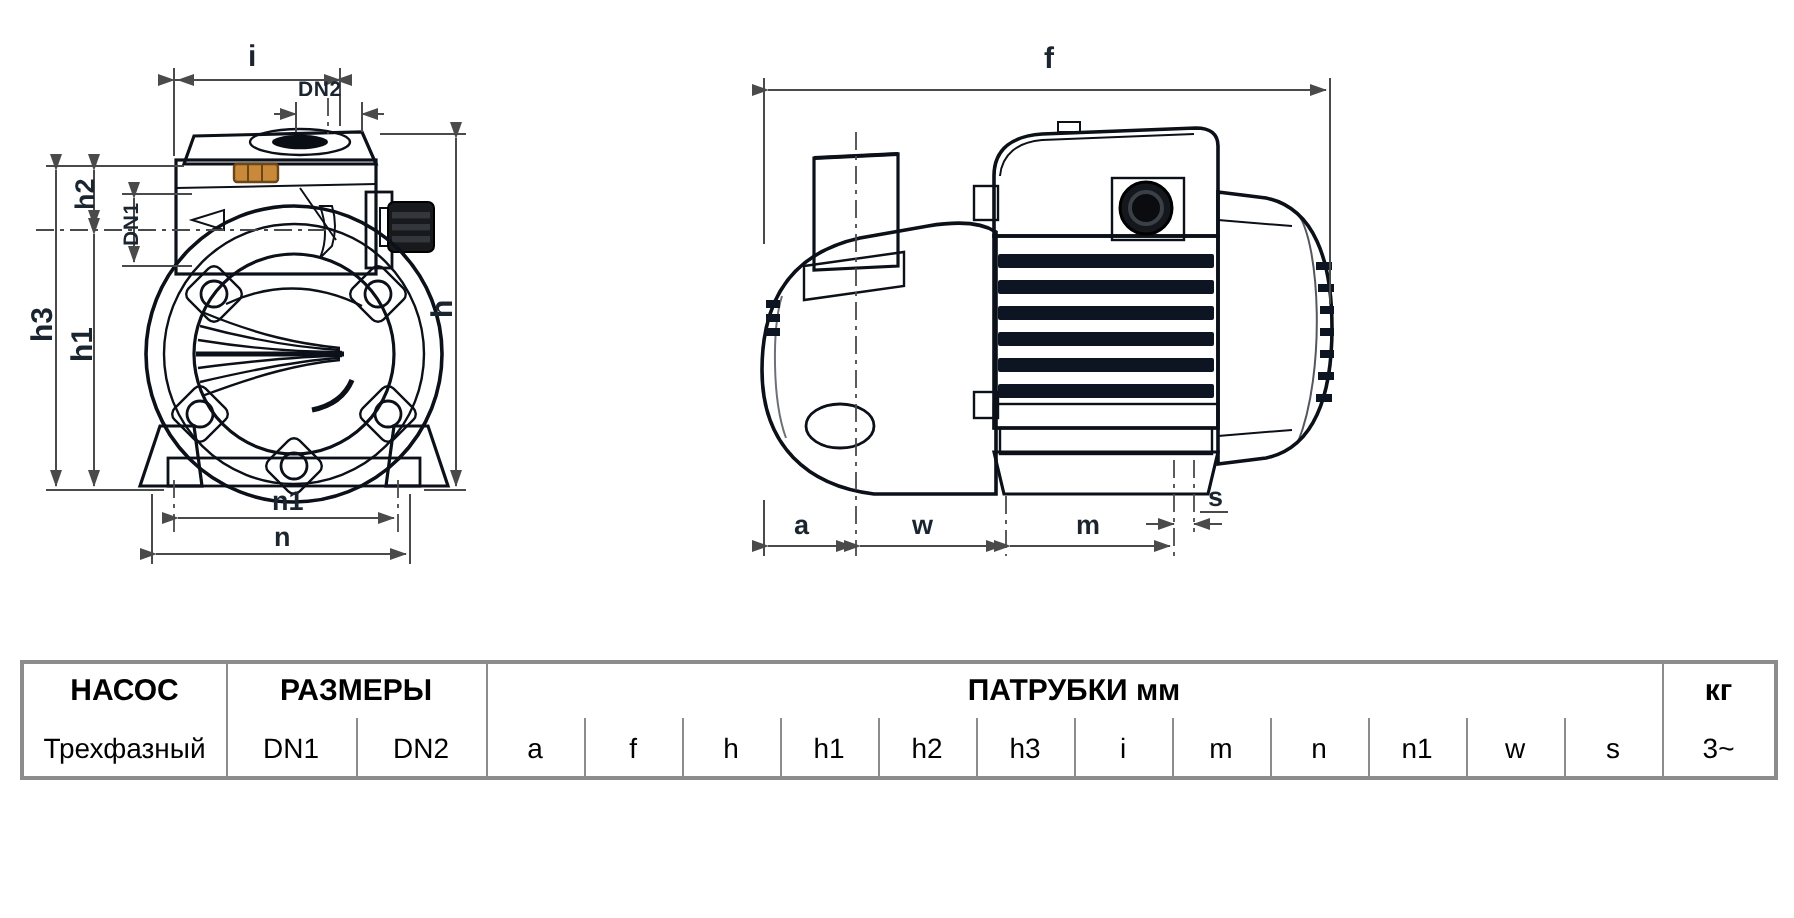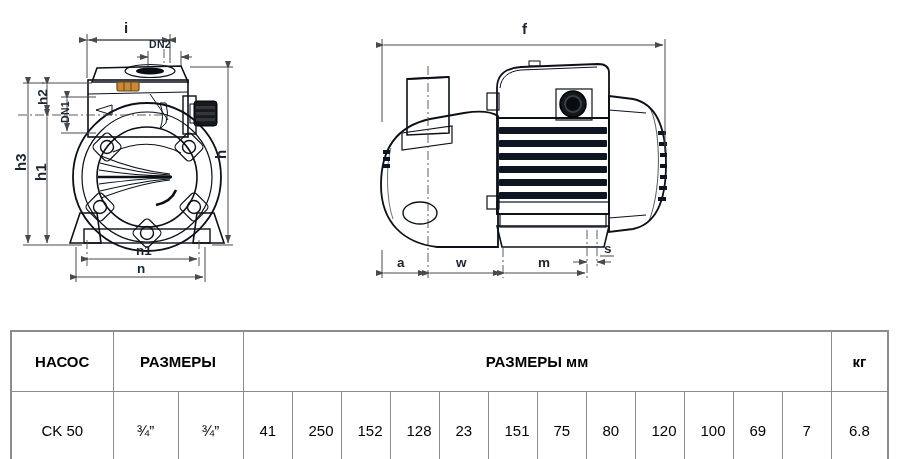--- a/index.html
+++ b/index.html
@@ -9,21 +9,21 @@
   .dim-label{fill:#1b2530;font-family:"Liberation Sans",sans-serif;font-weight:bold;}
   .dim-lg{font-size:15px;}
   .dim-md{font-size:13.5px;}
   .dim-sm{font-size:10.5px;letter-spacing:.3px;}
   .dline{stroke:#4a4a4a;stroke-width:1;fill:none;}
   .cline{stroke:#4a4a4a;stroke-width:0.9;fill:none;stroke-dasharray:9 3 2 3;}
   .outl{stroke:#0c1119;fill:none;}
   
   .spec{position:absolute;left:10px;top:330px;width:877px;border-collapse:collapse;
         table-layout:fixed;text-align:center;color:#000;}
-  .spec td,.spec th{border:1px solid #8c8c8c;padding:16px;font-weight:normal;
+  .spec td,.spec th{border:1px solid #8c8c8c;padding:0;font-weight:normal;
         font-family:"Liberation Sans",sans-serif;overflow:hidden;}
   .spec{border:2px solid #8c8c8c;}
   .spec tr.r1>*{border-bottom:0;height:27px;font-size:15px;font-weight:bold;}
   .spec tr.r2>*{border-top:0;height:29px;font-size:14px;}
   .spec tr.r3>*{height:45px;font-size:15px;}
   .b{font-weight:bold;}
   .spec tr.r2 .b{font-size:14px;}
 </style>
 </head>
 <body>
@@ -278,37 +278,37 @@
     <col style="width:49px">
         <col style="width:49px">
         <col style="width:49px">
         <col style="width:49px">
     <col style="width:57px">
   </colgroup>
   <tbody>
         <tr class="r1">
     <th>НАСОС</th>
     <th colspan="2">РАЗМЕРЫ</th>
-    <th colspan="12">РАЗМЕРЫ мм</th>
+    <th colspan="12">ПАТРУБКИ мм</th>
     <th>кг</th>
   </tr>
-  <tr class="r3">
-    <td>CK 50</td>
-    <td class="b">¾”</td>
-    <td class="b">¾”</td>
-    <td>41</td>
-    <td>250</td>
-    <td>152</td>
-    <td>128</td>
-    <td>23</td>
-    <td>151</td>
-    <td>75</td>
-    <td>80</td>
-    <td>120</td>
-    <td>100</td>
-    <td>69</td>
-    <td>7</td>
-    <td class="b">6.8</td>
+  <tr class="r2">
+    <td>Трехфазный</td>
+    <td class="b">DN1</td>
+    <td class="b">DN2</td>
+    <td>a</td>
+    <td>f</td>
+    <td>h</td>
+    <td>h1</td>
+    <td>h2</td>
+    <td>h3</td>
+    <td>i</td>
+    <td>m</td>
+    <td>n</td>
+    <td>n1</td>
+    <td>w</td>
+    <td>s</td>
+    <td>3~</td>
   </tr>
 </tbody>
     </table>
 
 </div>
 
 </body></html>

